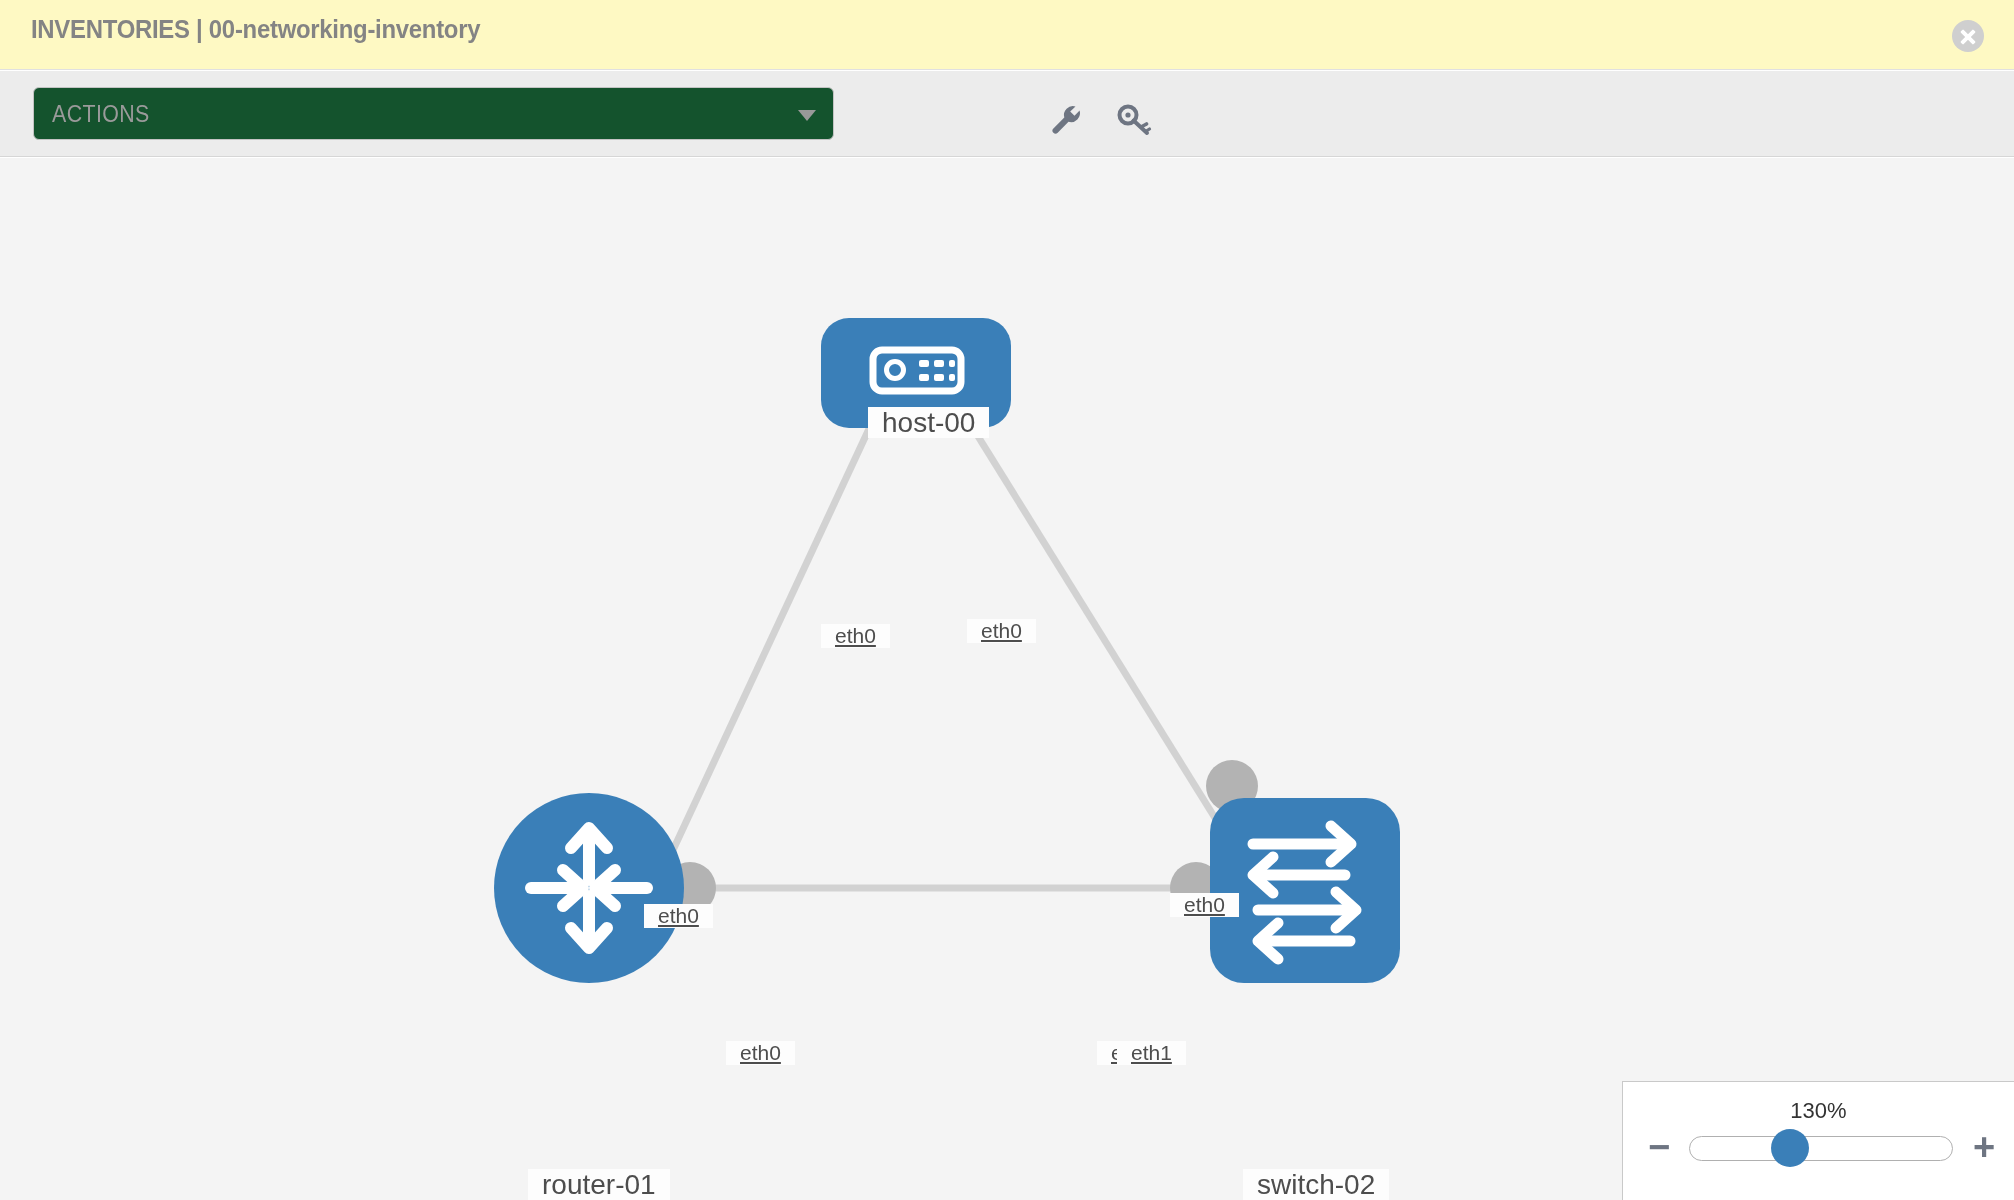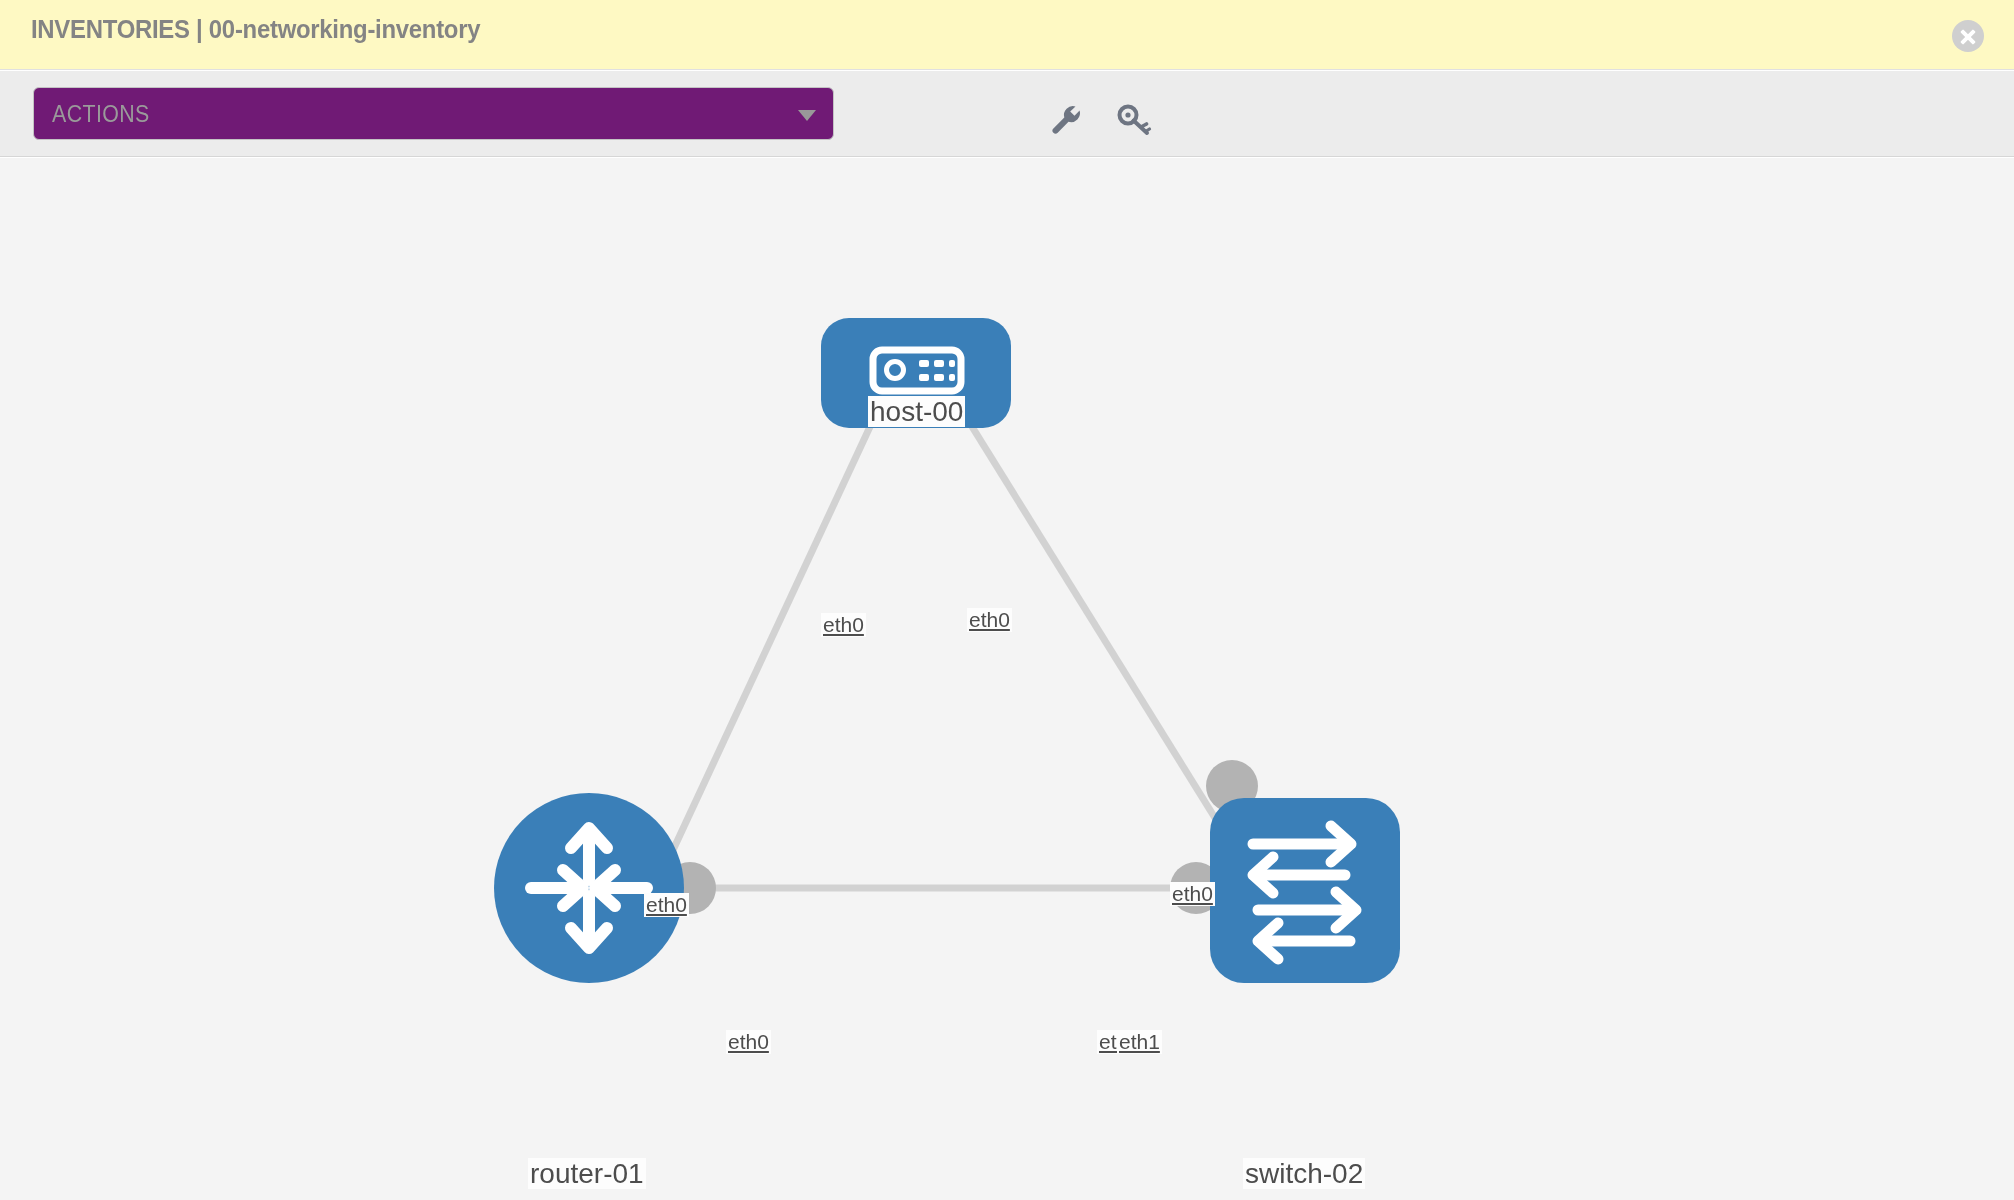--- a/index.html
+++ b/index.html
@@ -44,21 +44,21 @@
 
   
   #toolbar {
     position: absolute; left: 0; top: 71px;
     width: 2014px; height: 86px;
     background: #ececec;
     border-bottom: 1px solid #d6d6d6;
   }
   .combo {
     position: absolute; top: 16px; height: 53px;
-    background: #701a75;
+    background: #14532d;
     border: 1px solid #c3c3c3;
     border-radius: 6px;
   }
   .combo .combo-text {
     position: absolute; left: 18px; top: 13px;
     font-size: 23px; color: #9a9a9a;
     letter-spacing: 0.4px;
     transform: scaleX(0.93);
     transform-origin: left center;
   }
@@ -89,21 +89,22 @@
   }
   #topology-svg { position: absolute; left: 0; top: 0; }
 
   
   .node-label, .iface-label {
     position: absolute;
     background: #fdfdfd;
     color: #4d4d4d;
     white-space: nowrap;
     line-height: 1.05;
-    padding: 1px 2px;
+    padding: 1px 14px;
+    margin-top: 11px;
   }
   .node-label { font-size: 28px; }
   .iface-label { font-size: 21px; text-decoration: underline; }
 
   
   #zoom-panel {
     position: absolute; right: 0; bottom: 0;
     width: 392px; height: 119px;
     background: #ffffff;
     border-top: 1px solid #c9c9c9;
@@ -248,14 +249,21 @@
   <div class="node-label" style="left:1243px; top:1000px;">switch-02</div>
 
   <div class="iface-label" style="left:821px; top:455px;">eth0</div>
   <div class="iface-label" style="left:967px; top:450px;">eth0</div>
   <div class="iface-label" style="left:644px; top:735px;">eth0</div>
   <div class="iface-label" style="left:1170px; top:724px;">eth0</div>
   <div class="iface-label" style="left:726px; top:872px;">eth0</div>
   <div class="iface-label" style="left:1097px; top:872px;">eth0</div>
   <div class="iface-label" style="left:1117px; top:872px;">eth1</div>
 
+  <div id="zoom-panel">
+    <div id="zoom-percent">130%</div>
+    <div id="zoom-minus">−</div>
+    <div id="zoom-track"></div>
+    <div id="zoom-thumb"></div>
+    <div id="zoom-plus">+</div>
+  </div>
 
 </div>
 
 </body></html>

